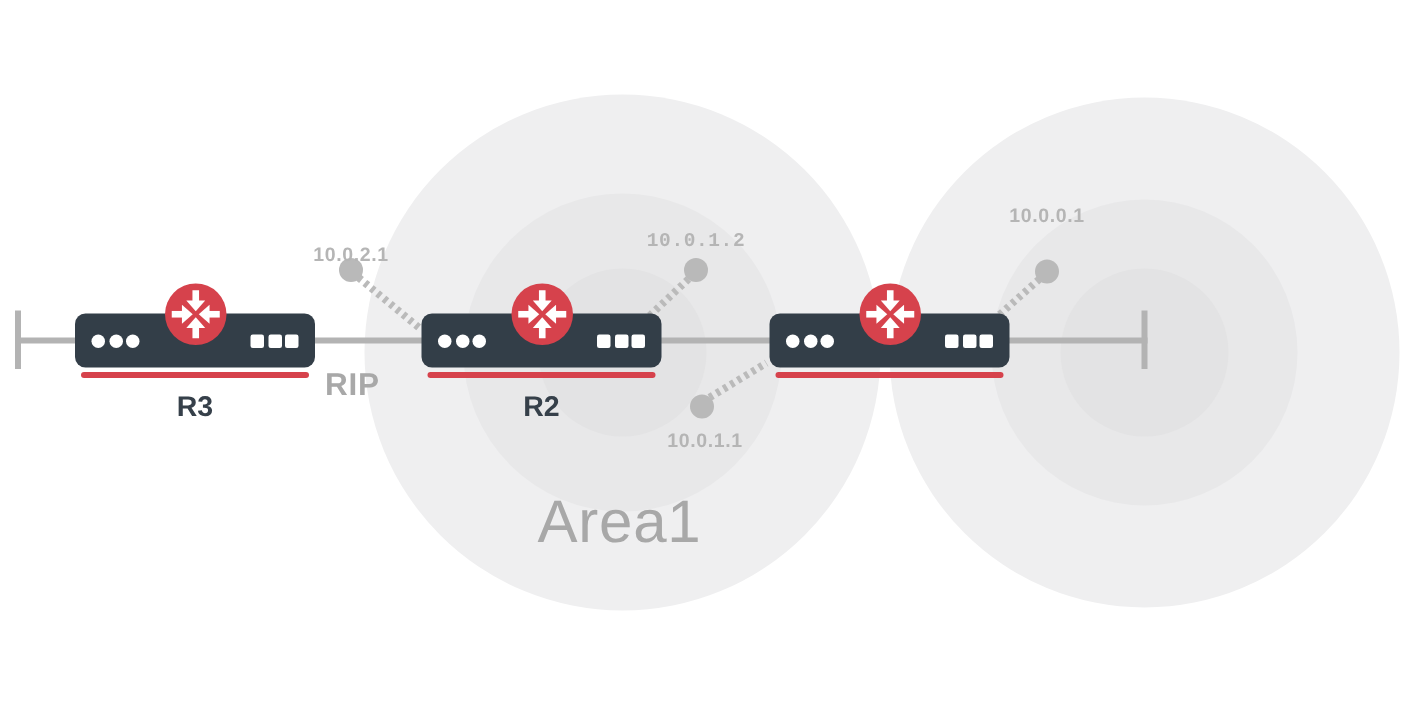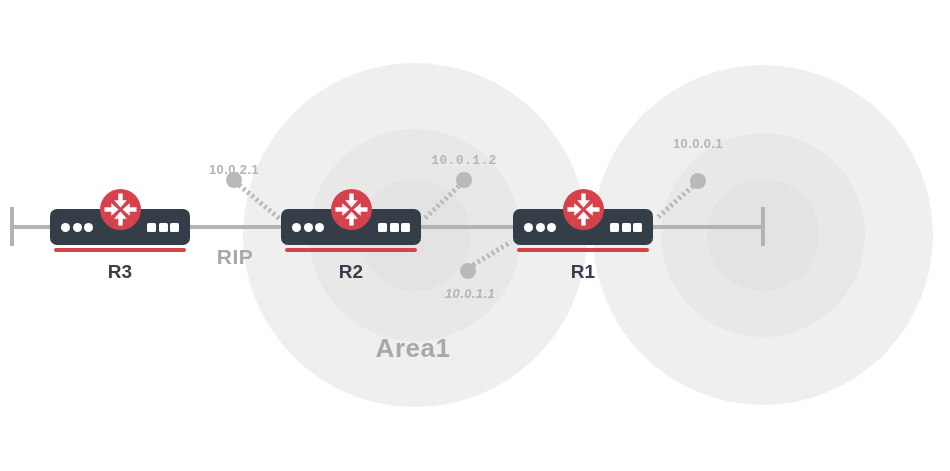--- a/index.html
+++ b/index.html
@@ -22,21 +22,21 @@
   .circle{position:absolute;border-radius:50%;}
   
   .a1-outer{left:243px;top:63px;width:344px;height:344px;background:var(--zone-outer);}
   .a1-mid{left:309px;top:129px;width:212px;height:212px;background:var(--zone-mid);}
   .a1-inner{left:359px;top:179px;width:112px;height:112px;background:var(--zone-inner);}
   
   .bb-outer{left:593px;top:65px;width:340px;height:340px;background:var(--zone-outer);}
   .bb-mid{left:661px;top:133px;width:204px;height:204px;background:var(--zone-mid);}
   .bb-inner{left:707px;top:179px;width:112px;height:112px;background:var(--zone-inner);}
   .zone-label{
-    position:absolute;text-align:center;font-weight:bold;font-size:26px;line-height:30px;
+    position:absolute;text-align:center;font-weight:normal;font-size:40px;line-height:30px;
     color:var(--zone-text);letter-spacing:0.5px;
   }
   .zone-label.area1{left:333px;top:333px;width:160px;}
   .zone-label.backbone{left:683px;top:332px;width:160px;}
 
   
   .main-line{position:absolute;left:12px;top:225px;width:753px;height:4px;background:var(--link-line);}
   .term{position:absolute;top:207px;width:4px;height:39px;background:var(--link-line);}
   .term.left{left:10px;}
   .term.right{left:761px;}
@@ -49,31 +49,31 @@
   .dot-a{left:226px;top:172px;}
   .dot-b{left:456px;top:172px;}
   .dot-c{left:460px;top:263px;}
   .dot-d{left:690px;top:173px;}
   .ip-label{
     position:absolute;width:90px;text-align:center;font-size:13px;font-weight:bold;
     color:var(--ip-text);letter-spacing:0.4px;
   }
   .ip-a{left:189px;top:152px;margin-top:10px;}
   .ip-b{left:419px;top:153px;font-family:Liberation Mono, monospace;}
-  .ip-c{left:425px;top:286px;font-style:italic;}
+  .ip-c{left:425px;top:286px;}
   .ip-d{left:653px;top:136px;}
 
   
   .rip-label{
     position:absolute;left:205px;top:245px;width:60px;text-align:center;
     font-size:21px;font-weight:bold;color:var(--zone-text);letter-spacing:0.5px;
   }
 
   
-  .router{position:absolute;top:209px;width:140px;height:36px;}
+  .router{position:absolute;top:209px;width:160px;height:36px;}
   .router.r3{left:50px;}
   .router.r2{left:281px;}
   .router.r1{left:513px;}
   .router-body{position:absolute;left:0;top:0;right:0;bottom:0;background:var(--router-body);border-radius:7px;}
   .ports{position:absolute;top:14px;display:flex;gap:2.5px;}
   .ports.dots{left:11px;}
   .ports.squares{right:11px;}
   .port-dot{width:9px;height:9px;border-radius:50%;background:#fff;}
   .port-sq{width:9px;height:9px;border-radius:1.5px;background:#fff;}
   .router-disc{
@@ -233,16 +233,15 @@
               <polygon points="-6.3,-9.2 6.3,-9.2 0,-2"></polygon>
             </g>
           <g transform="rotate(270)">
               <rect x="-2.2" y="-16" width="4.4" height="7.5"></rect>
               <polygon points="-6.3,-9.2 6.3,-9.2 0,-2"></polygon>
             </g>
         </g>
       </svg>
     </div>
     <div class="router-underline"></div>
-    <div class="router-name">R1</div>
   </div>
 
 </div>
 
 </body></html>

